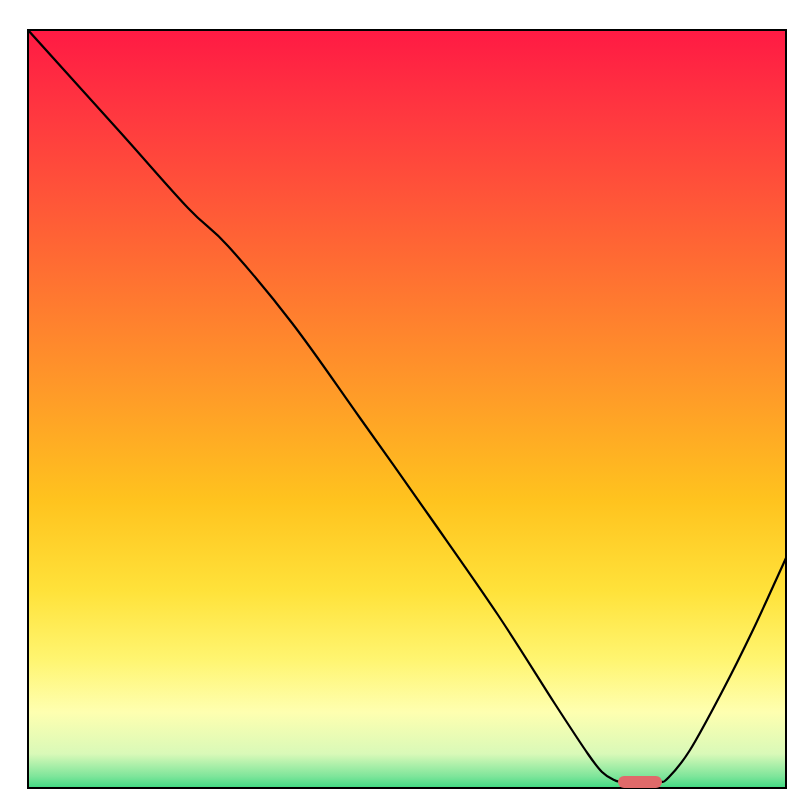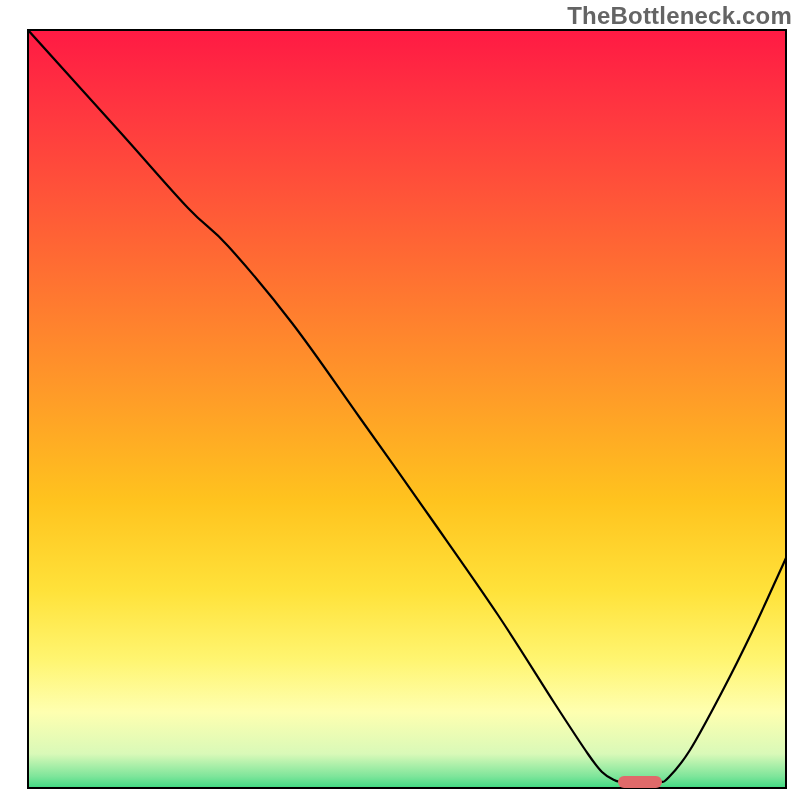--- a/index.html
+++ b/index.html
@@ -27,21 +27,20 @@
     user-select: none;
   }
   svg {
     display: block;
   }
 </style>
 </head>
 <body>
 
 <div class="stage">
-  <div class="watermark">TheBottleneck.com</div>
 
   <svg id="chart-svg" width="800" height="800" viewBox="0 0 800 800">
     <defs>
       <linearGradient id="bg-grad" x1="0" y1="0" x2="0" y2="1">
           <stop offset="0%" stop-color="#ff1a44"></stop>
           <stop offset="12%" stop-color="#ff3a3f"></stop>
           <stop offset="30%" stop-color="#ff6a33"></stop>
           <stop offset="48%" stop-color="#ff9b28"></stop>
           <stop offset="62%" stop-color="#ffc31e"></stop>
           <stop offset="74%" stop-color="#ffe23a"></stop>

